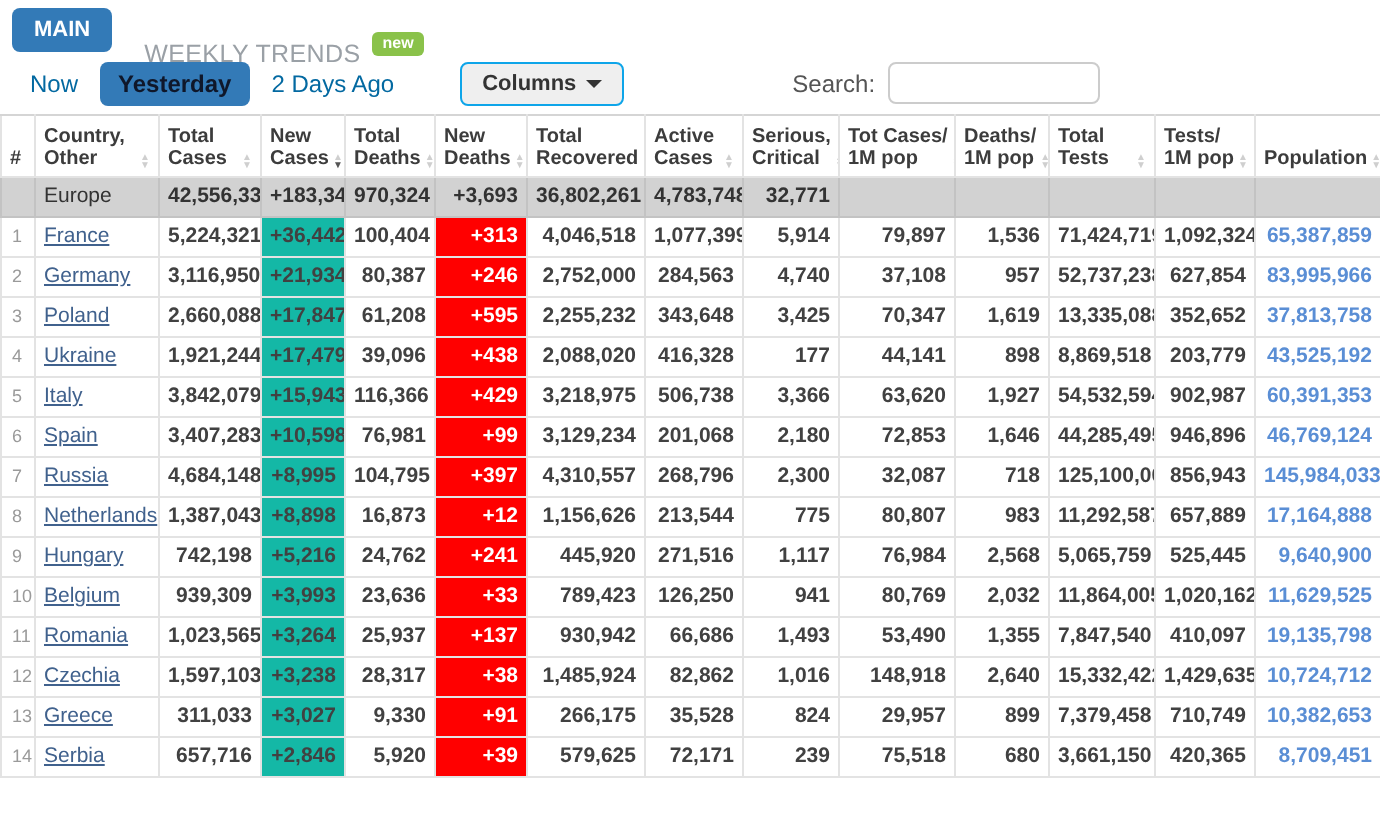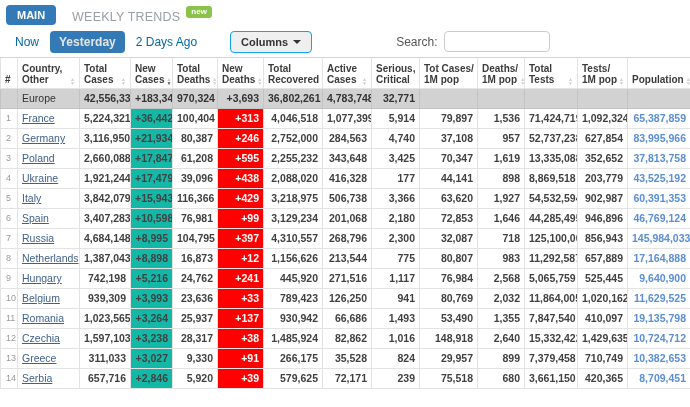--- a/index.html
+++ b/index.html
@@ -6,37 +6,37 @@
   html, body { width: 690px; height: 407px; }
   body {
     font-family: "Liberation Sans", sans-serif;
     background: #fff;
     color: #333;
     overflow: hidden;
   }
   .app { width: 690px; height: 407px; overflow: hidden; }
 
   
-  .topnav { height: 28px; display: flex; align-items: center; padding: 4px 6px 2px 6px; gap: 16px; }
+  .topnav { height: 28px; display: flex; padding: 4px 6px 2px 6px; gap: 16px; }
   .btn-main {
     background: #337ab7; color: #fff; font-size: 11px; font-weight: bold;
     padding: 4px 11px; border-radius: 4px; border: none; cursor: pointer;
     font-family: "Liberation Sans", sans-serif;
   }
-  .weekly-wrap { display: flex; align-items: flex-start; gap: 6px; }
+  .weekly-wrap { display: flex; align-items: flex-start; gap: 6px; margin-top: 13px; }
   .weekly { color: #9aa0a6; font-size: 12.5px; letter-spacing: .2px; padding-top: 3px; }
   .badge-new {
     background: #8ac24a; color: #fff; font-size: 8px; font-weight: bold;
     padding: 2px 5px; border-radius: 3px; line-height: 1; margin-top: -1px;
   }
 
   
   .filter-row { height: 27px; display: flex; align-items: center; padding: 0 6px; }
   .time-btn { color: #0369a1; font-size: 12px; padding: 4px 9px; cursor: pointer; border-radius: 4px; }
-  .time-btn.active { background: #337ab7; color: #e5e5e5; font-weight: bold; }
+  .time-btn.active { background: #337ab7; color: #0f172a; font-weight: bold; }
   .btn-columns {
     margin-left: 24px; background: #efefef; border: 1px solid #0ea5e9; color: #333;
     font-size: 11px; font-weight: bold; padding: 4px 10px; border-radius: 4px; cursor: pointer;
     font-family: "Liberation Sans", sans-serif; display: flex; align-items: center;
   }
   .caret { display: inline-block; width: 0; height: 0; border-left: 4px solid transparent;
     border-right: 4px solid transparent; border-top: 4px solid #333; margin-left: 5px; }
   .search-wrap { margin-left: 84px; display: flex; align-items: center; gap: 6px; }
   .search-label { color: #555; font-size: 12px; }
   .search-input { width: 106px; height: 21px; border: 1px solid #ccc; border-radius: 4px; padding: 0 6px; font-size: 11px; outline: none; }

